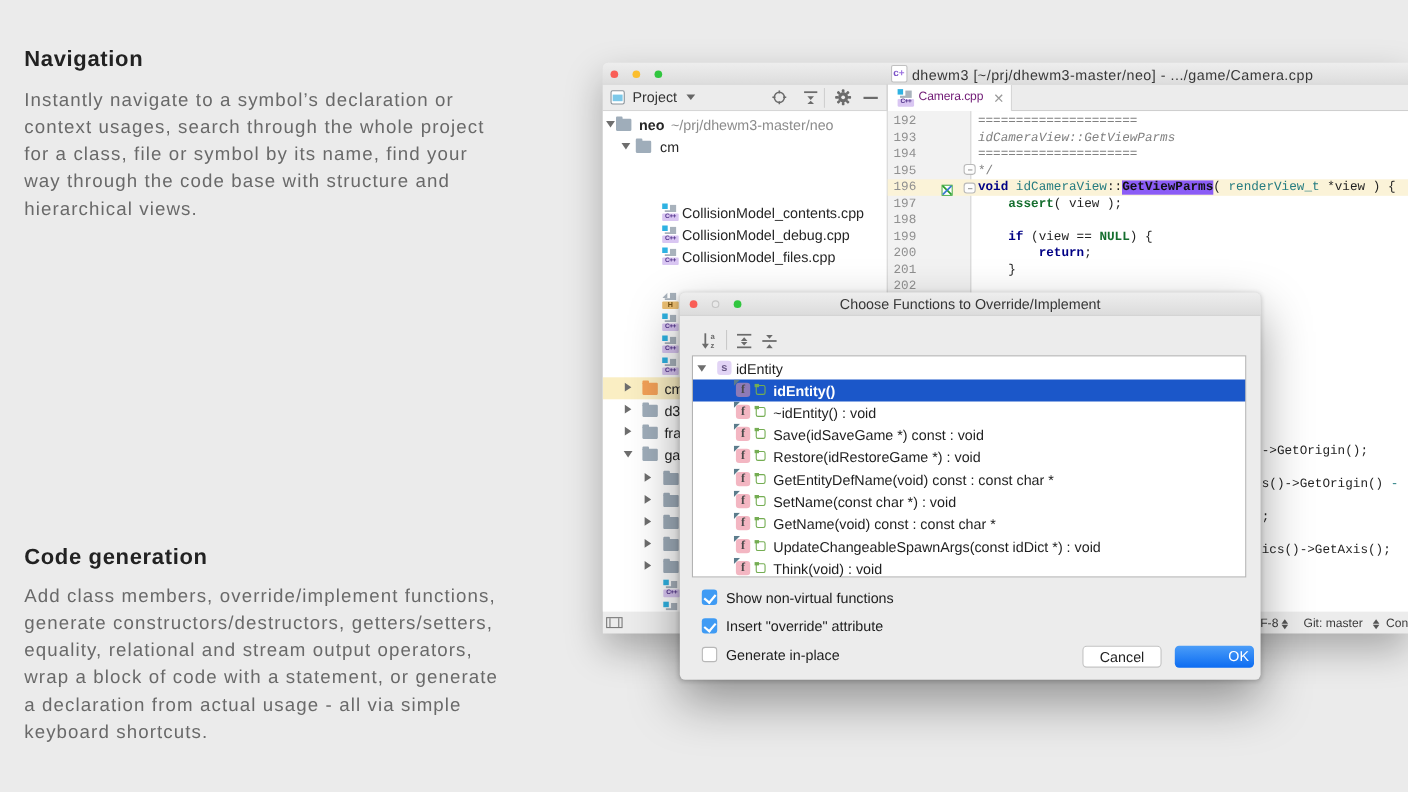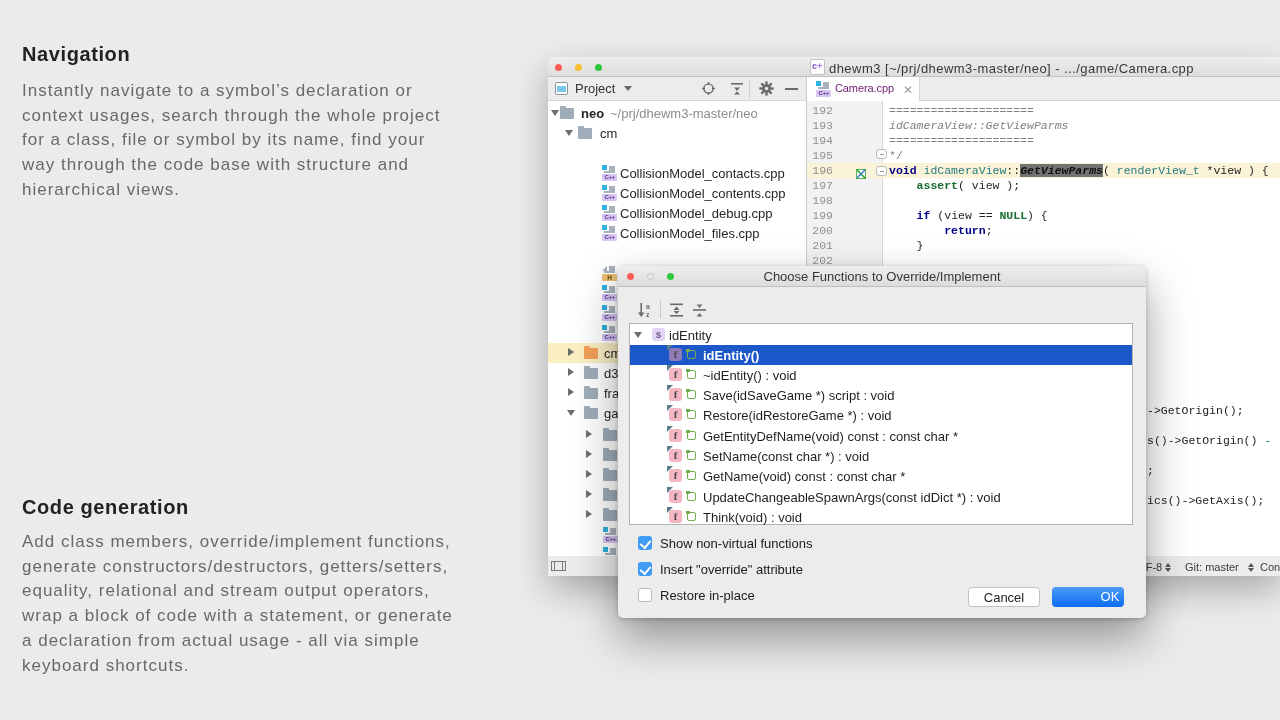--- a/index.html
+++ b/index.html
@@ -43,40 +43,40 @@
 .ficon.h .sq1{background:#a8b2bc;width:5px;height:5px;top:1px;clip-path:polygon(0 100%,100% 0,100% 100%);}
 .ficon.h .badge{background:#ecbf72;color:#6f4c12;font-size:6.5px;letter-spacing:0;}
 
 .cl{position:absolute;left:889px;height:15px;font-family:"Liberation Mono",monospace;font-size:11.5px;line-height:15px;color:#1f1f1f;white-space:pre;}
 .ln{position:absolute;left:807px;width:26px;height:15px;font-family:"Liberation Mono",monospace;font-size:11.5px;line-height:15px;color:#909090;text-align:right;}
 .kw{color:#000085;font-weight:bold;}
 .tl{color:#257c80;}
 .mc{color:#156e2e;font-weight:bold;}
 .cm{color:#808080;}
 .cmi{color:#808080;font-style:italic;}
-.hl{background:#737373;font-weight:bold;color:#111;font-style:italic;}
+.hl{background:#8b5cf6;font-weight:bold;color:#111;}
 
 #dlg{left:618px;top:266px;width:528px;height:352px;background:#ececec;border-radius:5px;
   box-shadow:0 20px 45px rgba(0,0,0,.38),0 1px 5px rgba(0,0,0,.22);}
 #dlgbar{left:0;top:0;width:528px;height:21px;background:linear-gradient(#eeeeee,#dcdcdc);
   border-bottom:1px solid #bfbfbf;border-radius:5px 5px 0 0;}
 #dlist{left:11px;top:57px;width:504px;height:202px;background:#fff;border:1px solid #b3b3b3;}
 .drow{position:absolute;left:0;width:502px;height:20px;font-size:13px;color:#1f1f1f;}
 .drow span.dlbl{position:absolute;left:73px;top:2.5px;}
 .fico{position:absolute;left:39px;top:3px;width:13px;height:13px;border-radius:3px;background:#f3b6c2;}
 .fico i{position:absolute;left:0;top:-1px;width:13px;height:14px;font-style:normal;color:#4a4a4a;font-size:11px;font-weight:bold;text-align:center;line-height:14px;font-family:"Liberation Serif",serif;}
 .fico:after{content:'';position:absolute;left:-2px;top:-3px;width:6px;height:6px;background:#5b7c8c;clip-path:polygon(0 0,100% 0,0 100%);}
 .gico{position:absolute;left:57px;top:5px;width:9px;height:9px;border:1.5px solid #74ad52;border-radius:2px;background:#fff;}
 .gico:before{content:'';position:absolute;left:-2px;top:-2px;width:4px;height:3px;background:#74ad52;}
 .cb{position:absolute;width:14px;height:14px;border-radius:3px;background:#3f9bf4;}
 .cb:after{content:'';position:absolute;left:4px;top:1.5px;width:4.5px;height:8px;border:solid #fff;border-width:0 2px 2px 0;transform:rotate(40deg);}
 .cb.off{background:#fff;border:1px solid #b8b8b8;}
 .cb.off:after{display:none;}
 .dlabel{position:absolute;font-size:13px;color:#202020;}
-.btn{position:absolute;width:72px;height:20px;border-radius:4px;font-size:13px;text-align:center;line-height:20px;}
+.btn{position:absolute;width:72px;height:20px;border-radius:4px;font-size:13px;text-align:center;line-height:20px;margin-left:16px;}
 #btncancel{left:350px;top:321px;background:#fff;border:1px solid #c3c3c3;color:#222;}
 #btnok{left:434px;top:321px;background:linear-gradient(#4b9df8,#0c6cf2);color:#fff;padding-left:44px;}
 .sb{font-size:11px;color:#3c3c3c;position:absolute;top:5px;}
 .updn{position:absolute;top:7px;width:7px;height:9px;}
 .updn:before{content:'';position:absolute;left:0;top:0;width:0;height:0;border-left:3.5px solid transparent;border-right:3.5px solid transparent;border-bottom:4px solid #555;}
 .updn:after{content:'';position:absolute;left:0;bottom:0;width:0;height:0;border-left:3.5px solid transparent;border-right:3.5px solid transparent;border-top:4px solid #555;}
 </style>
 </head>
 <body>
 
@@ -150,28 +150,20 @@
         <span class="arrd" style="left:3px;"></span>
         <span class="folder" style="left:12px;"></span>
         <span class="lbl" style="left:33px;font-weight:bold;">neo</span>
         <span class="lbl" style="left:62px;color:#8c8c8c;">~/prj/dhewm3-master/neo</span>
       </div>
     <div class="trow" style="top:22px;">
         <span class="arrd" style="left:17px;"></span>
         <span class="folder" style="left:30px;"></span>
         <span class="lbl" style="left:52px;">cm</span>
       </div>
-    <div class="trow" style="top:62px;">
-        <span class="ficon" style="left:54px;">
-          <span class="sq1"></span>
-          <span class="sq2"></span>
-          <span class="badge">C++</span>
-        </span>
-        <span class="lbl" style="left:72px;">CollisionModel_contacts.cpp</span>
-      </div>
     <div class="trow" style="top:82px;">
         <span class="ficon" style="left:54px;">
           <span class="sq1"></span>
           <span class="sq2"></span>
           <span class="badge">C++</span>
         </span>
         <span class="lbl" style="left:72px;">CollisionModel_contents.cpp</span>
       </div>
     <div class="trow" style="top:102px;">
         <span class="ficon" style="left:54px;">
@@ -395,21 +387,21 @@
           <i>f</i>
         </span>
         <span class="gico"></span>
         <span class="dlbl">~idEntity() : void</span>
       </div>
     <div class="drow" style="top:61px;">
         <span class="fico">
           <i>f</i>
         </span>
         <span class="gico"></span>
-        <span class="dlbl">Save(idSaveGame *) script : void</span>
+        <span class="dlbl">Save(idSaveGame *) const : void</span>
       </div>
     <div class="drow" style="top:81px;">
         <span class="fico">
           <i>f</i>
         </span>
         <span class="gico"></span>
         <span class="dlbl">Restore(idRestoreGame *) : void</span>
       </div>
     <div class="drow" style="top:102px;">
         <span class="fico">
@@ -446,16 +438,16 @@
         <span class="gico" style="top:6px;"></span>
         <span class="dlbl" style="top:3.5px;">Think(void) : void</span>
       </div>
   </div>
 
   <div class="cb" style="left:20px;top:270px;"></div>
     <div class="dlabel" style="left:42px;top:270px;">Show non-virtual functions</div>
   <div class="cb" style="left:20px;top:296px;"></div>
     <div class="dlabel" style="left:42px;top:296px;">Insert "override" attribute</div>
   <div class="cb off" style="left:20px;top:322px;"></div>
-    <div class="dlabel" style="left:42px;top:322px;">Restore in-place</div>
+    <div class="dlabel" style="left:42px;top:322px;">Generate in-place</div>
   <div class="btn" id="btncancel">Cancel</div>
   <div class="btn" id="btnok">OK</div>
 </div>
 
 </body></html>

